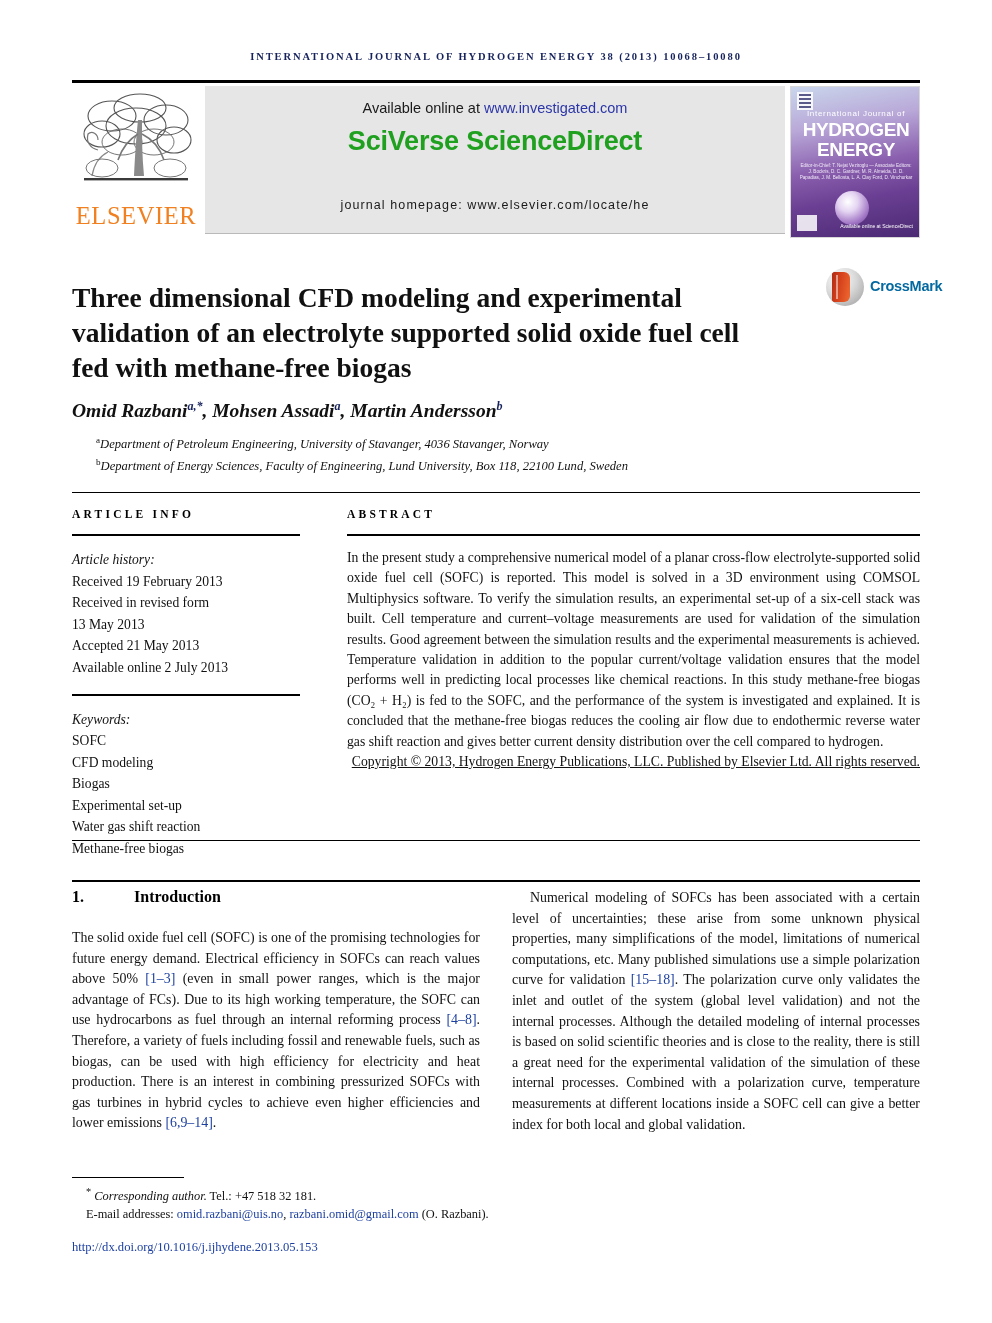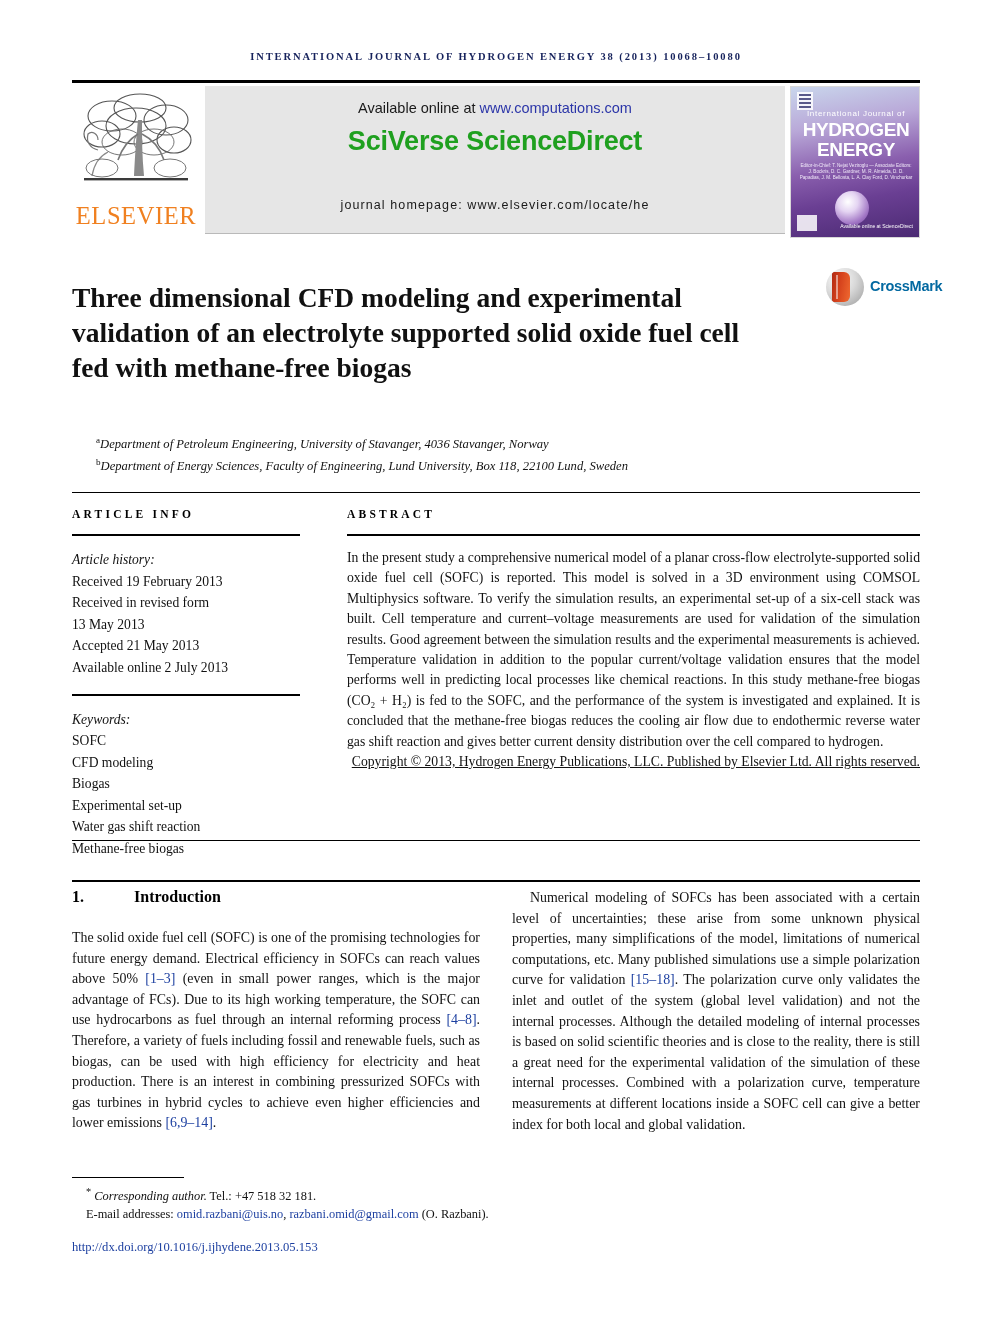--- a/index.html
+++ b/index.html
@@ -436,21 +436,21 @@
           <ellipse cx="92" cy="78" rx="16" ry="9" fill="none" stroke="#777" stroke-width="1"></ellipse>
           <path d="M20 60 C12 58 8 52 10 44 C14 40 20 44 20 50" stroke="#777" stroke-width="1.2" fill="none"></path>
           <rect x="6" y="88" width="104" height="2.4" fill="#3a3a3a"></rect>
         </g>
       </svg>
       <div class="elsevier-word">ELSEVIER</div>
     </div>
 
     <div class="sd-band">
       <div class="sd-available">
-        <span>Available online at </span><a href="#">www.computations.com</a>
+        <span>Available online at </span><a href="#">www.investigated.com</a>
       </div>
       <div class="sd-title">SciVerse ScienceDirect</div>
       <div class="sd-homepage">journal homepage: www.elsevier.com/locate/he</div>
     </div>
 
     <div class="cover">
       <div class="cover-elsevier-mark"></div>
       <div class="cover-kicker">International Journal of</div>
       <div class="cover-h1">HYDROGEN</div>
       <div class="cover-h2">ENERGY</div>
@@ -463,20 +463,23 @@
 
   <h1 class="title">Three dimensional CFD modeling and experimental validation of an electrolyte supported solid oxide fuel cell fed with methane-free biogas</h1>
 
   <div class="crossmark">
     <div class="cm-circle">
       <div class="cm-book"></div>
     </div>
     <div class="cm-label">CrossMark</div>
   </div>
 
+  <div class="authors">
+    <span id="authors-html">Omid Razbani<sup>a,*</sup>, Mohsen Assadi<sup>a</sup>, Martin Andersson<sup>b</sup></span>
+  </div>
   <div class="affils">
     <div><sup>a</sup><span>Department of Petroleum Engineering, University of Stavanger, 4036 Stavanger, Norway</span></div>
     <div><sup>b</sup><span>Department of Energy Sciences, Faculty of Engineering, Lund University, Box 118, 22100 Lund, Sweden</span></div>
   </div>
 
   <div class="rule-thin-top"></div>
 
   <div class="info-col">
     <div class="sec-head">ARTICLE INFO</div>
     <div class="hr1"></div>

